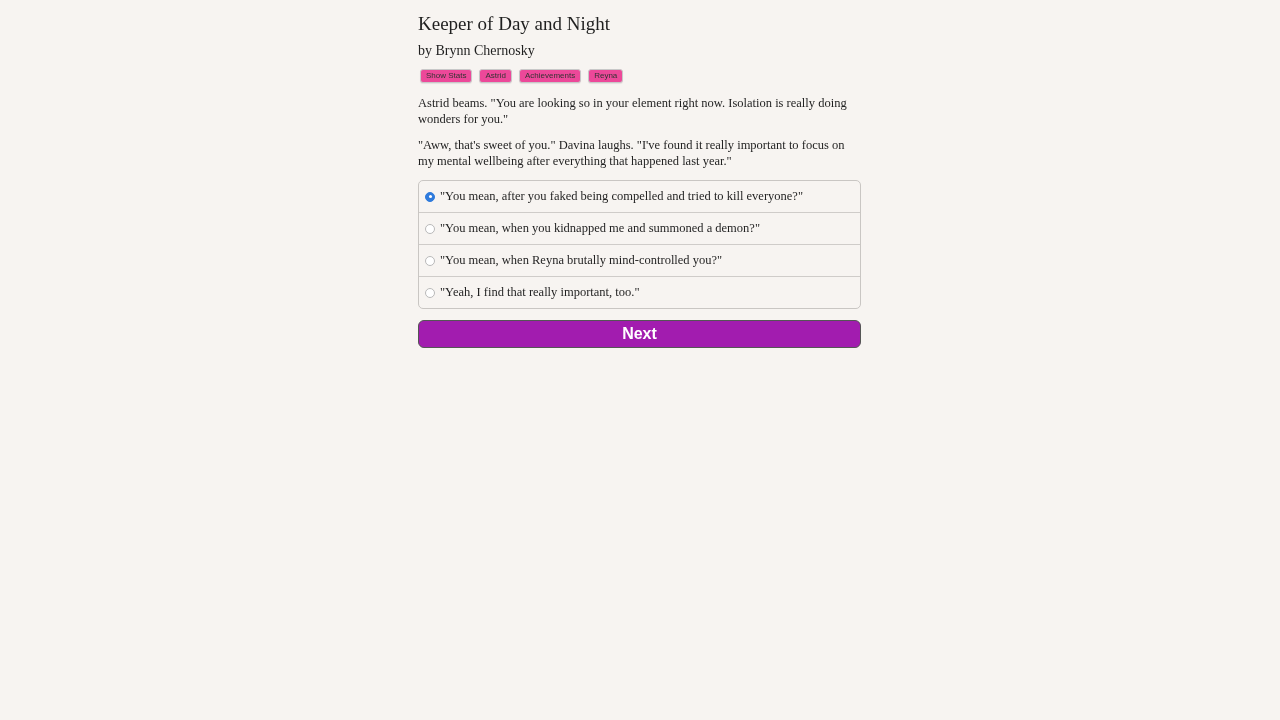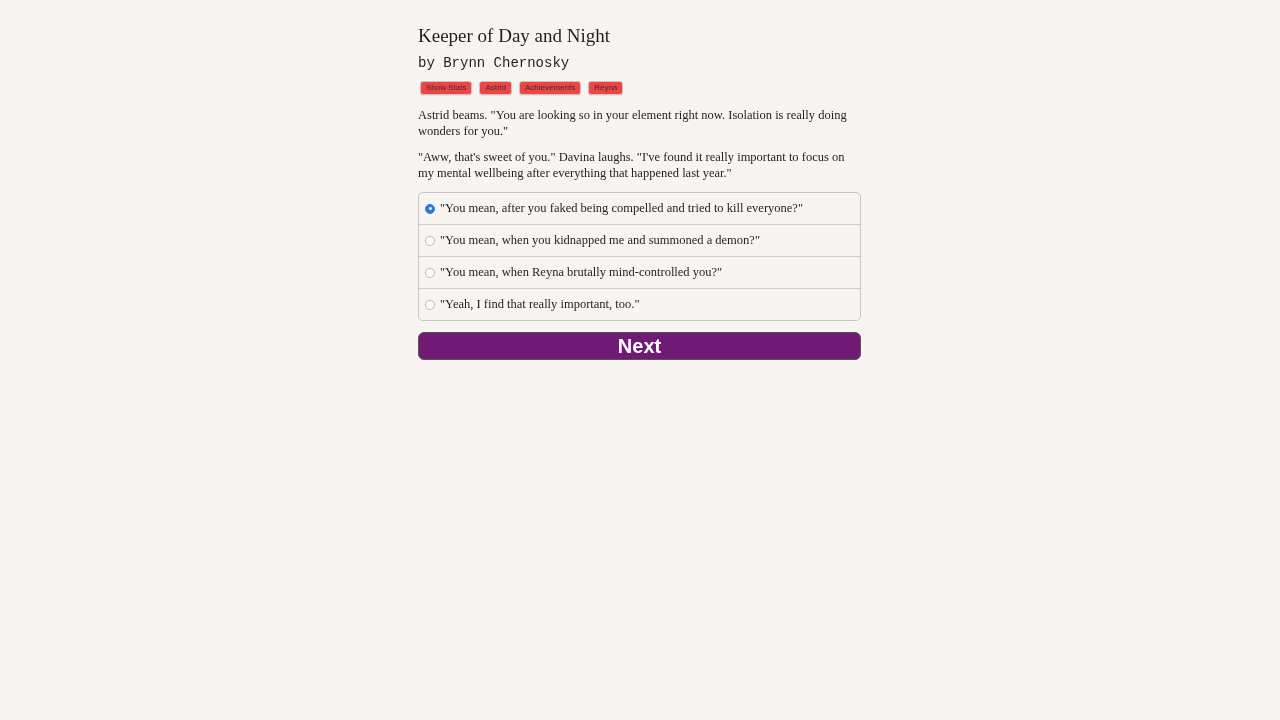--- a/index.html
+++ b/index.html
@@ -3,36 +3,36 @@
 <meta charset="utf-8">
 <style>
   html, body { margin: 0; padding: 0; }
   body {
     width: 1280px; height: 720px; overflow: hidden;
     background: #f7f4f1;
     font-family: "DejaVu Serif", "Liberation Serif", serif;
     color: #1f1f1f;
   }
   .container {
-    position: absolute; left: 418px; top: 24px; width: 443px;
+    position: absolute; left: 418px; top: 12px; width: 443px;
   }
   .title {
     font-family: "Liberation Serif", "DejaVu Serif", serif;
     font-size: 19px; margin: 0; height: 24px; line-height: 24px;
     font-weight: normal; color: #1f1f1f;
   }
   .author {
-    font-family: Liberation Mono, monospace;
+    font-family: Liberation Serif, serif;
     font-size: 14px; margin-top: 6px; height: 18px; line-height: 18px;
   }
   .toolbar { margin-top: 9px; display: flex; gap: 7px; padding-left: 2px; }
   .tbtn {
     font-family: "Liberation Sans", "DejaVu Sans", sans-serif;
     font-size: 8px; color: #333;
-    background: #ef4444; border: 1px solid #c8c8c8; border-radius: 3px;
+    background: #ec4899; border: 1px solid #c8c8c8; border-radius: 3px;
     padding: 1px 5px; height: 10px; line-height: 10px;
     box-shadow: 0 1px 1px rgba(0,0,0,0.08);
   }
   .para {
     font-family: "Liberation Serif", "DejaVu Serif", serif;
     font-size: 12.5px; line-height: 16px; margin: 0; color: #1f1f1f;
   }
   .p1 { margin-top: 12px; }
   .p2 { margin-top: 10px; }
   .choices {
@@ -50,23 +50,23 @@
     border: 1px solid #b9b9b9; background: #fff; margin-right: 5px;
     display: inline-block; position: relative; flex-shrink: 0;
   }
   .radio.checked { background: #2f7bdc; border-color: #2f7bdc; }
   .radio.checked::after {
     content: ""; position: absolute; left: 2.5px; top: 2.5px;
     width: 3px; height: 3px; border-radius: 50%; background: #fff;
   }
   .next {
     margin-top: 11px; height: 26px; border-radius: 6px;
-    background: #701a75; color: #fff;
+    background: #a21caf; color: #fff;
     font-family: "Liberation Sans", "DejaVu Sans", sans-serif;
-    font-weight: bold; font-size: 20px;
+    font-weight: bold; font-size: 16px;
     display: flex; align-items: center; justify-content: center;
     border: 1px solid #555;
   }
 </style>
 </head>
 <body>
 
 <div class="container">
   <h1 class="title">Keeper of Day and Night</h1>
   <div class="author">by Brynn Chernosky</div>

